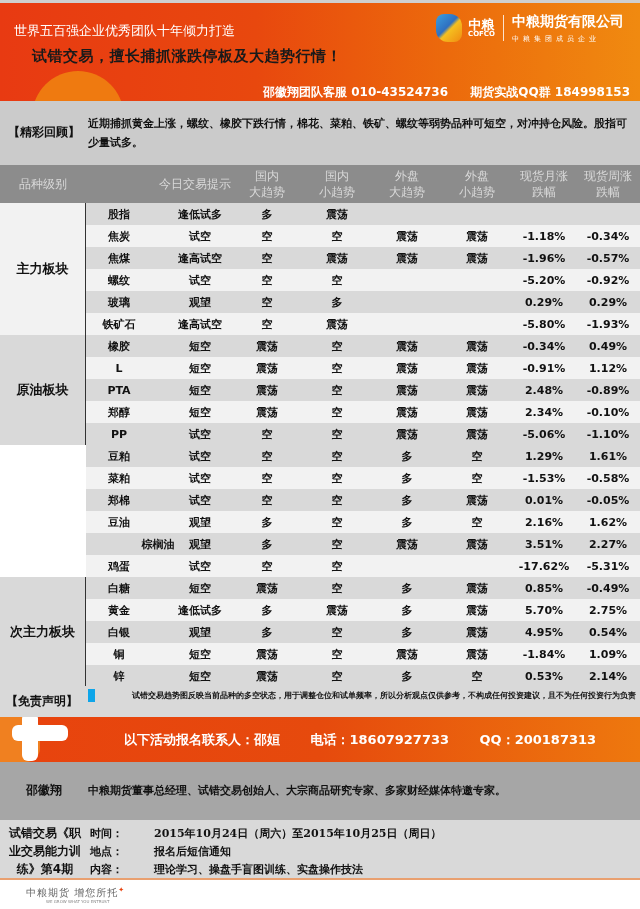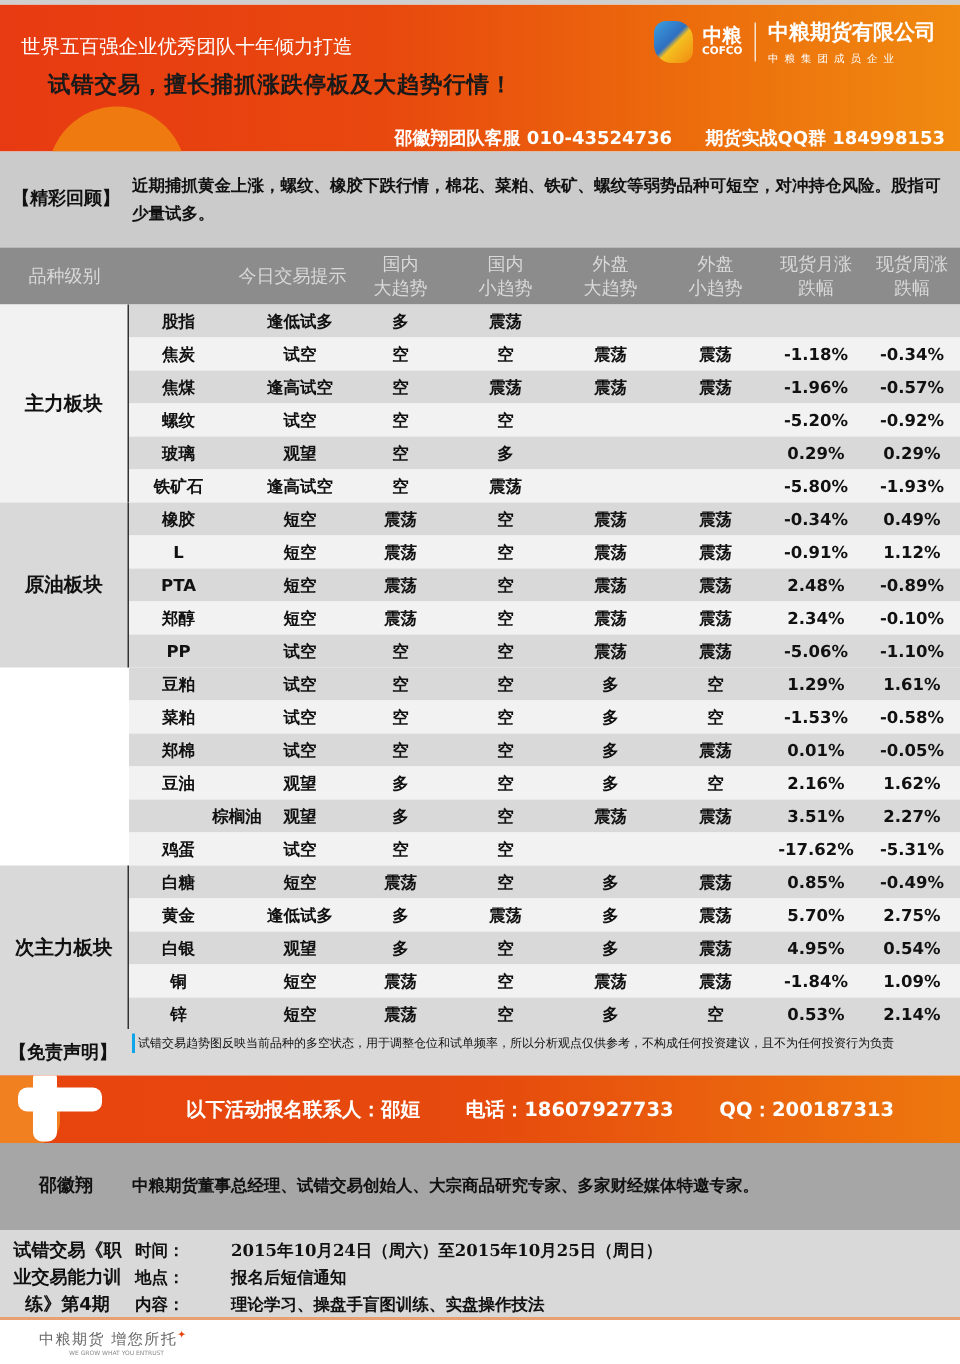--- a/index.html
+++ b/index.html
@@ -37,21 +37,21 @@
   .group { position: relative; }
   .group .glabel { position: absolute; left: 0; top: 0; width: 86px; display: flex; align-items: center; justify-content: center; font-size: 13px; font-weight: bold; color: #111; border-right: 1px solid #333; }
   .row { position: relative; margin-left: 86px; height: 22px; font-size: 11px; color: #111; font-weight: bold; }
   .row.dark { background: #d9d9d9; }
   .row.light { background: #f2f2f2; }
   .row .c { position: absolute; top: 0; height: 22px; display: flex; align-items: center; justify-content: center; }
 
   
   .disc { position: absolute; left: 0; top: 686px; width: 640px; height: 31px; background: #d9d9d9; }
   .disc .label { position: absolute; left: 6px; top: 7px; font-size: 12px; font-weight: bold; color: #111; }
-  .disc .text { position: absolute; left: 88px; top: 3px; width: 548px; font-family: "DejaVu Serif", serif; font-size: 8px; line-height: 13px; font-weight: normal; color: #111; border-left: 2px solid #0ea5e9; padding-left: 2px; }
+  .disc .text { position: absolute; left: 88px; top: 3px; width: 548px; font-family: "DejaVu Serif", serif; font-size: 8px; line-height: 13px; font-weight: bold; color: #111; border-left: 7px solid #0ea5e9; padding-left: 2px; text-align: right; }
 
   
   .act { position: absolute; left: 0; top: 717px; width: 640px; height: 45px;
     background: linear-gradient(90deg, #e8430e 0%, #e64a0d 50%, #ee780e 100%); overflow: hidden; }
   .act .blob { position: absolute; left: 0; top: 0; width: 40px; height: 45px; background: #f08020; border-radius: 0 14px 14px 0; }
   .act .plus-v { position: absolute; left: 22px; top: -4px; width: 16px; height: 48px; background: #fff; border-radius: 6px; }
   .act .plus-h { position: absolute; left: 12px; top: 8px; width: 56px; height: 16px; background: #fff; border-radius: 6px; }
   .act .text { position: absolute; left: 124px; top: 14px; color: #fff; font-size: 13px; font-weight: bold; white-space: nowrap; }
   .act .text span { margin-right: 26px; }
 

